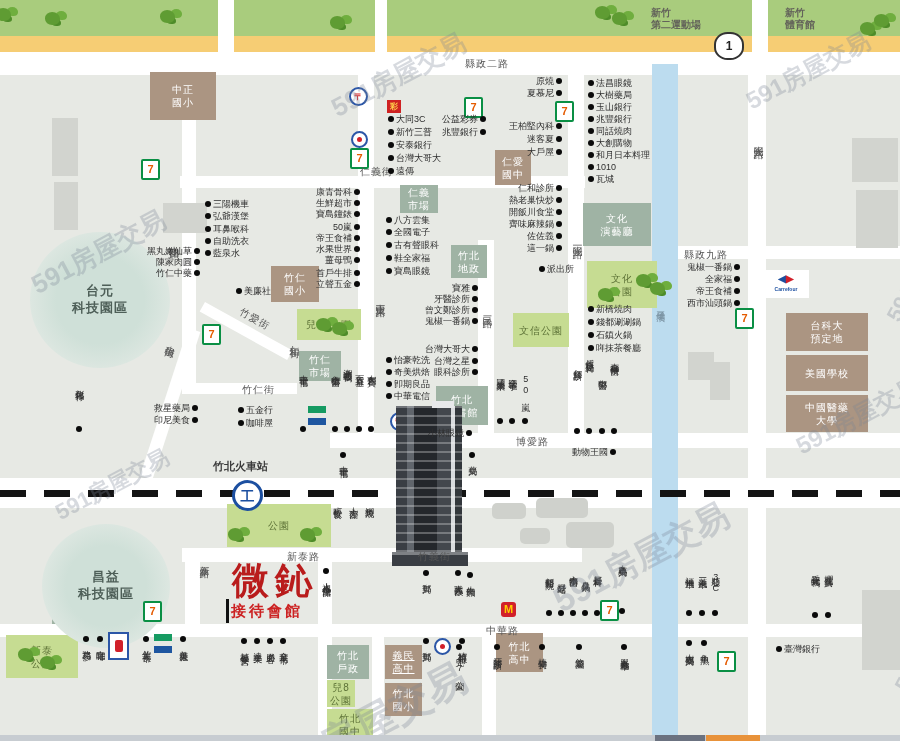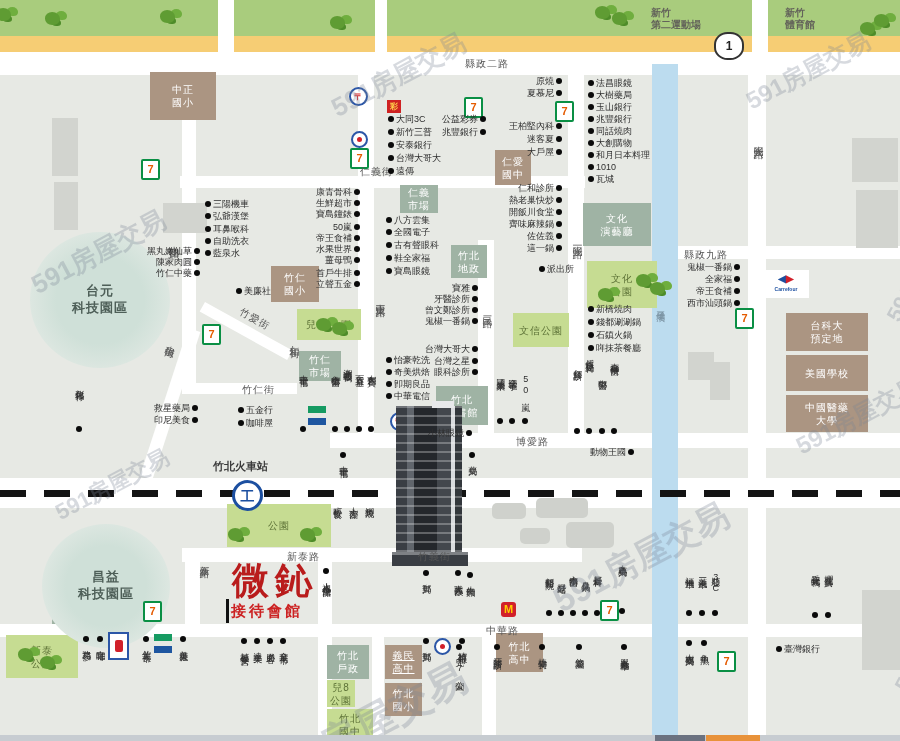--- a/index.html
+++ b/index.html
@@ -318,21 +318,21 @@
     <div class="lb v vb" style="left: 366px; top: 368px; height: 64px;"><span class="tx">大創百貨</span><span class="dt"></span></div>
     <div class="lb" style="left: 238px; top: 405px;"><span class="dt"></span><span class="tx">五金行</span></div>
     <div class="lb" style="left: 238px; top: 418px;"><span class="dt"></span><span class="tx">咖啡屋</span></div>
     <div class="lb ar" style="left: 198px; top: 403px;"><span class="tx">救星藥局</span><span class="dt"></span></div>
     <div class="lb ar" style="left: 198px; top: 415px;"><span class="tx">印尼美食</span><span class="dt"></span></div>
     <div class="lb v vb" style="left: 74px; top: 382px; height: 50px;"><span class="tx">彰化銀行</span><span class="dt"></span></div>
     <div class="lb v" style="left: 338px; top: 452px;"><span class="dt"></span><span class="tx">中華電信</span></div>
     <div class="lb v" style="left: 332px; top: 500px;"><span class="tx">小町飲食</span></div>
     <div class="lb v" style="left: 348px; top: 500px;"><span class="tx">十方小館</span></div>
     <div class="lb v" style="left: 364px; top: 500px;"><span class="tx">鯽魚燒</span></div>
-    <div class="lb ar" style="left: 634px; top: 447px;"><span class="tx">動物王國</span><span class="dt"></span></div>
+    <div class="lb ar" style="left: 616px; top: 447px;"><span class="tx">動物王國</span><span class="dt"></span></div>
     <div class="lb v" style="left: 467px; top: 452px;"><span class="dt"></span><span class="tx">藥局</span></div>
     <div class="lb v" style="left: 421px; top: 570px;"><span class="dt"></span><span class="tx">郵局</span></div>
     <div class="lb v" style="left: 453px; top: 570px;"><span class="dt"></span><span class="tx">職人丼飯</span></div>
     <div class="lb v" style="left: 465px; top: 572px;"><span class="dt"></span><span class="tx">牛肉麵</span></div>
     <div class="lb v vb" style="left: 544px; top: 570px; height: 46px;"><span class="tx">新仁醫院</span><span class="dt"></span></div>
     <div class="lb v vb" style="left: 556px; top: 576px; height: 40px;"><span class="tx">靜老站</span><span class="dt"></span></div>
     <div class="lb v vb" style="left: 568px; top: 568px; height: 48px;"><span class="tx">永濟中醫</span><span class="dt"></span></div>
     <div class="lb v vb" style="left: 580px; top: 574px; height: 42px;"><span class="tx">臭臭鍋</span><span class="dt"></span></div>
     <div class="lb v vb" style="left: 592px; top: 568px; height: 48px;"><span class="tx">新景骨科</span><span class="dt"></span></div>
     <div class="lb v vb" style="left: 617px; top: 558px; height: 56px;"><span class="tx">木鳥藥局</span><span class="dt"></span></div>

